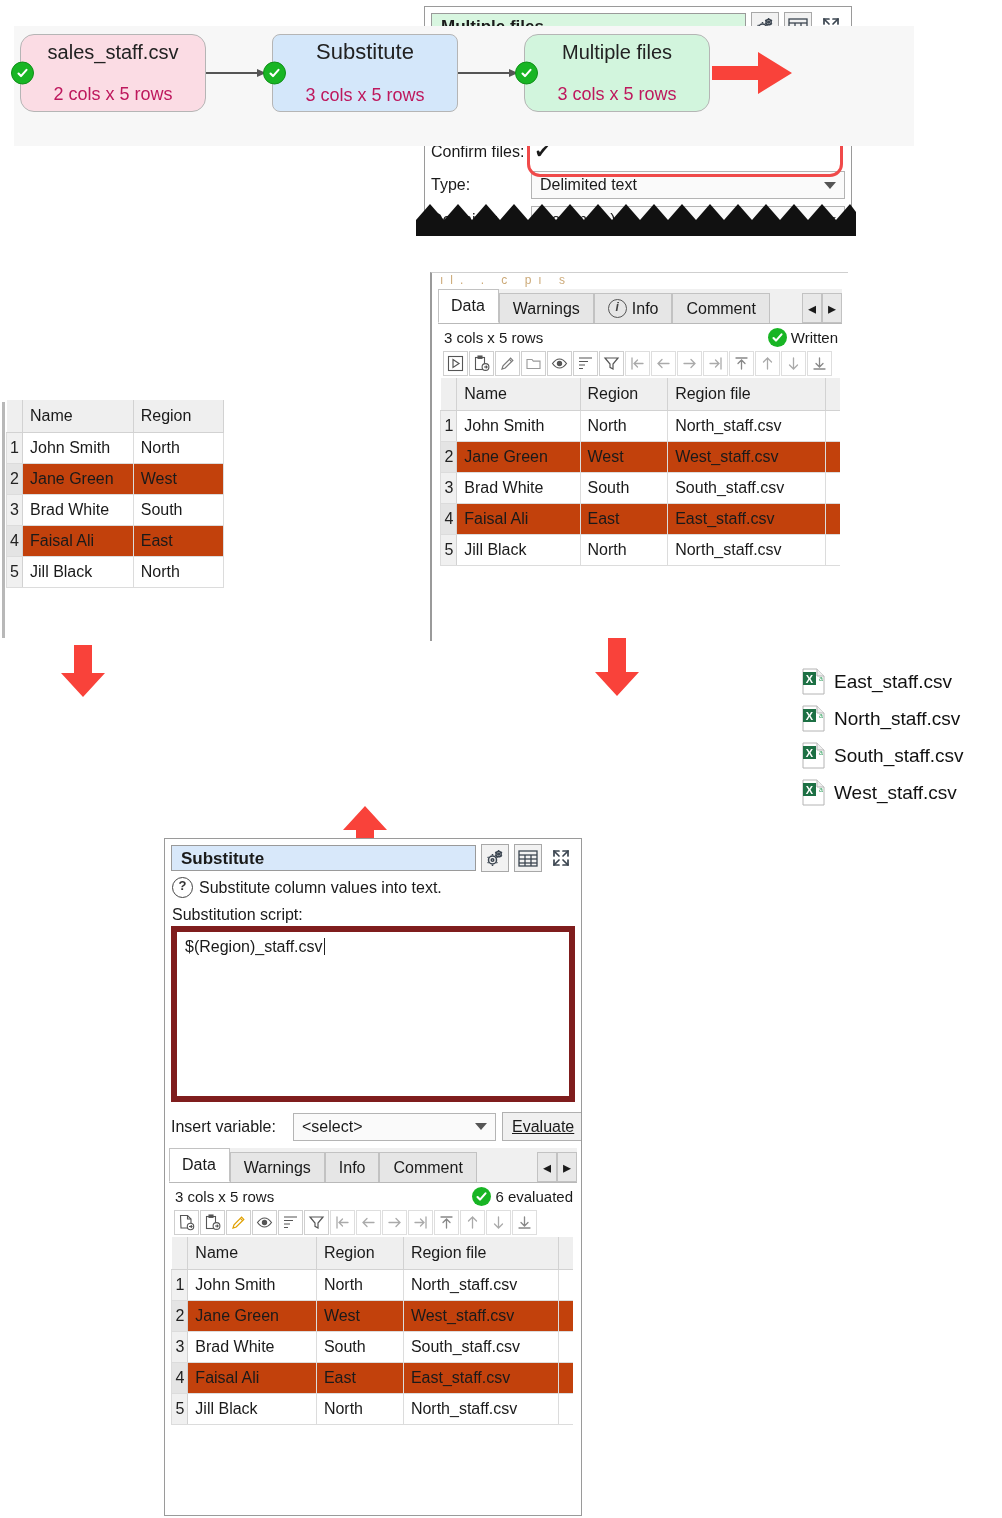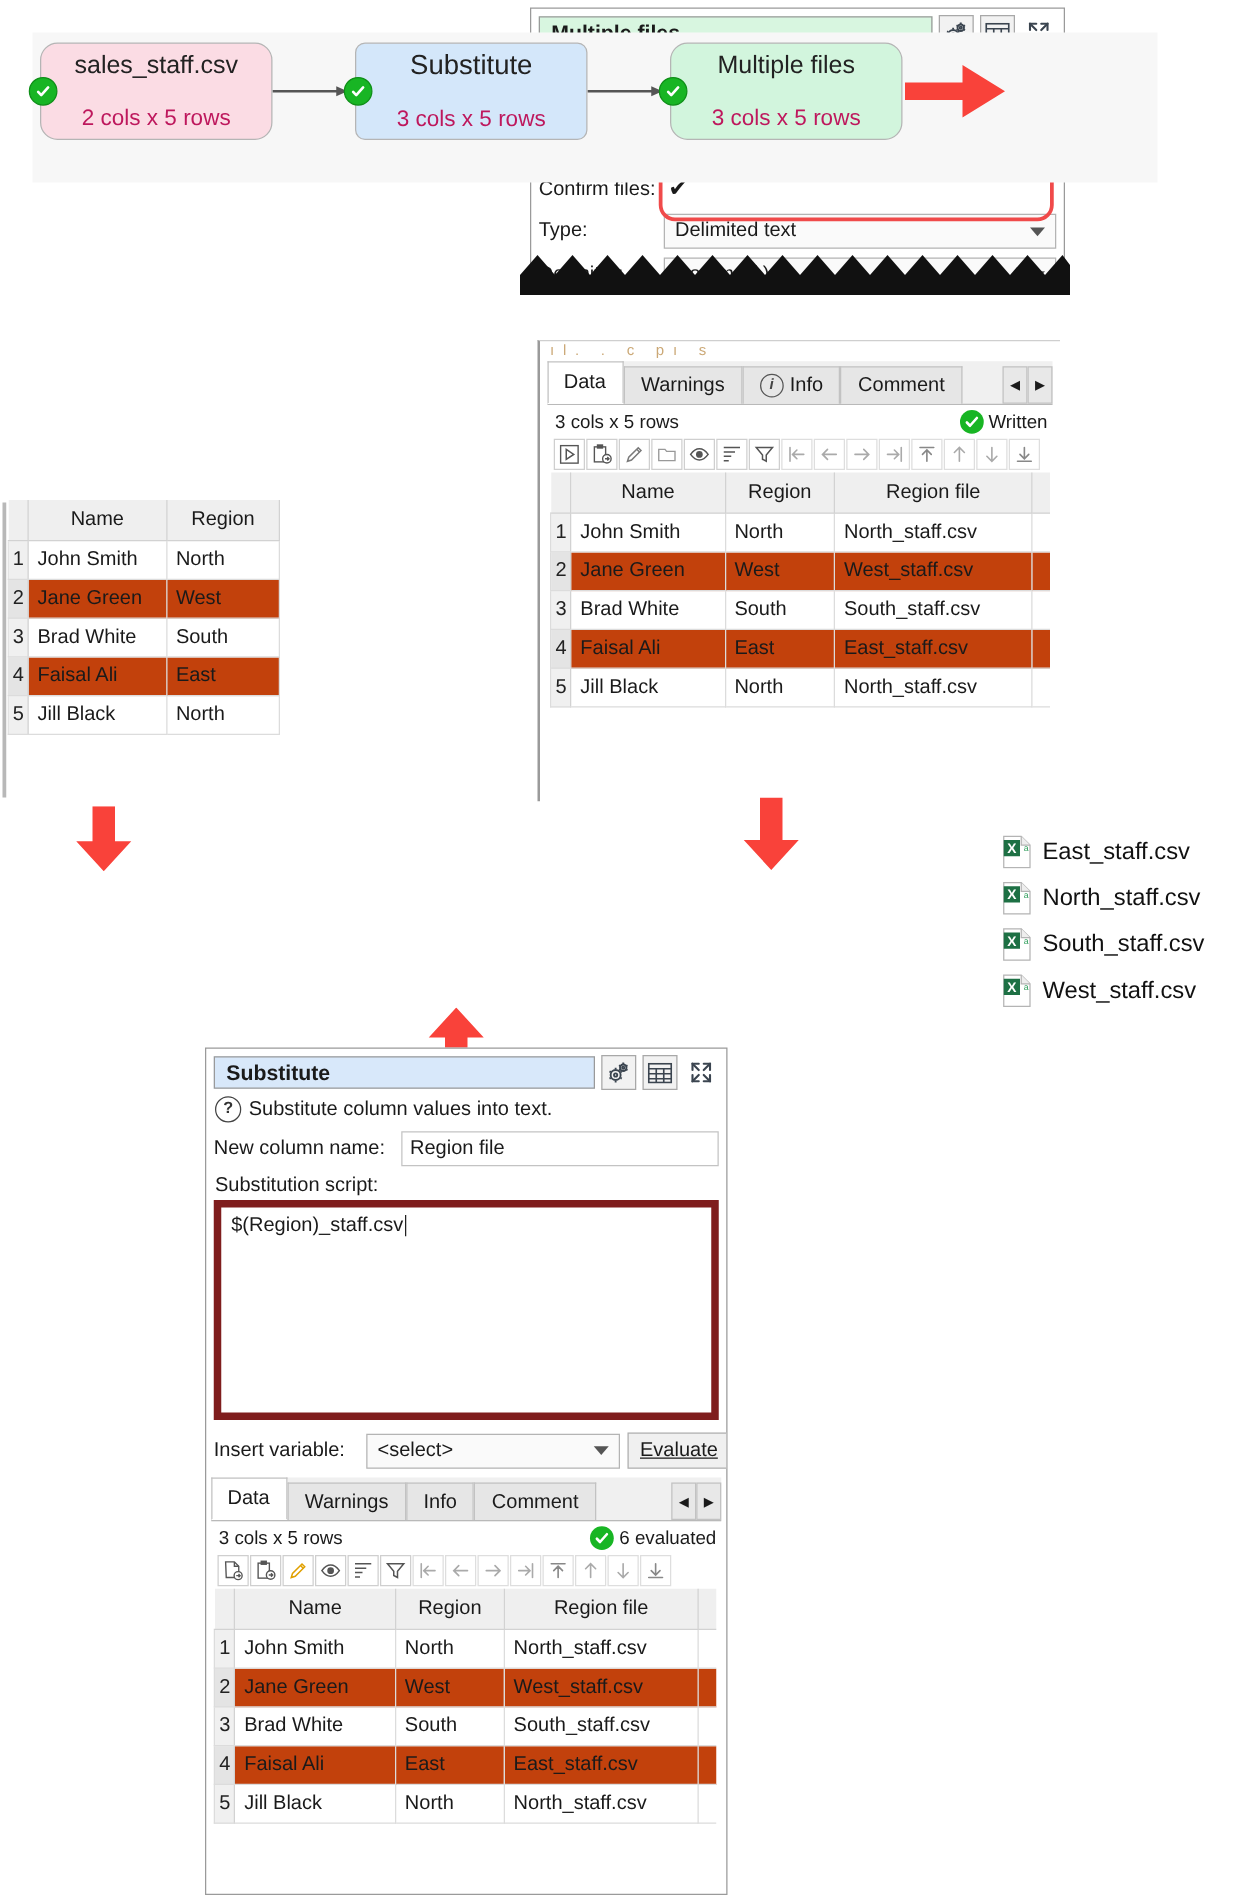--- a/index.html
+++ b/index.html
@@ -84,40 +84,40 @@
   
   .mtoolbar{display:flex;padding:1px 4px 2px 5px;gap:1px;}
   .mbtn{width:25px;height:25px;border:1px solid #cfcfcf;background:#fff;
         display:flex;align-items:center;justify-content:center;box-sizing:border-box;}
   .mbtn.nb{border-color:#dedede;}
 
   
   table.grid{border-collapse:collapse;font-size:16px;background:#fff;}
   table.grid th{
     background:#efefef;border:1px solid #d2d2d2;border-top:none;border-left:none;
-    font-weight:normal;text-align:center;padding:3px 7px;height:26px;
+    font-weight:normal;text-align:left;padding:3px 7px;height:26px;
   }
   table.grid th.rowhdr{width:16px;padding:0;}
   table.grid td{
     border:1px solid #dcdcdc;padding:4px 7px;height:31px;box-sizing:border-box;
     background:#fff;
   }
   table.grid tr.alt td{background:#c2410c;}
   table.grid td.rownum{
     background:#f0f0f0;text-align:right;padding:4px 3px 4px 2px;width:16px;
     border-right:1px solid #d2d2d2;color:#222;
   }
   table.grid tr.alt td.rownum{background:#e4e4e4;}
   th.hl{background:#ffe84d;}
   td.hl{background:#ffe84d;}
   tr.alt td.hl{background:#ebd843;}
   table.grid th.filler,table.grid td.filler{border-right:none;}
 
   
-  #flow{position:absolute;left:12px;top:660;width:852px;height:170px;}
+  #flow{position:absolute;left:0;top:660;width:852px;height:170px;}
   .node{
     position:absolute;border-radius:14px;border:1px solid #b5b5b5;
     box-sizing:border-box;display:flex;flex-direction:column;
     align-items:center;justify-content:center;
   }
   .node .nlabel{font-size:20px;color:#222;line-height:1.1;}
   .node .nsub{font-size:18px;color:#be185d;margin-top:21px;}
   .node .ntick{position:absolute;left:-10px;top:50%;transform:translateY(-50%);
                width:21px;height:21px;border-radius:50%;background:#18b524;
                display:flex;align-items:center;justify-content:center;border:1px solid #0f8f18;}
@@ -606,24 +606,20 @@
             </g>
           </svg>
       </div>
     </div>
 
     <div class="help-row">
       <div class="qmark">?</div>
       <span>Substitute column values into text.</span>
     </div>
 
-    <div class="form-row" style="margin-top:4px;">
-      <span class="form-label" style="width:150px;">New column name:</span>
-      <div class="txtfield">Region file</div>
-    </div>
 
     <div style="padding:6px 6px 2px 7px;font-size:16px;">Substitution script:</div>
 
     <div style="margin:0 6px;height:176px;border:6px solid #7f1d1d;background:#fff;
                 padding:6px 8px;box-sizing:border-box;font-family:Liberation Sans, sans-serif;
                 font-size:16px;">
       <span>$(Region)_staff.csv</span><span style="border-left:1.5px solid #222;margin-left:1px;">&nbsp;</span>
     </div>
 
     <div class="form-row" style="margin-top:9px;gap:6px;">

